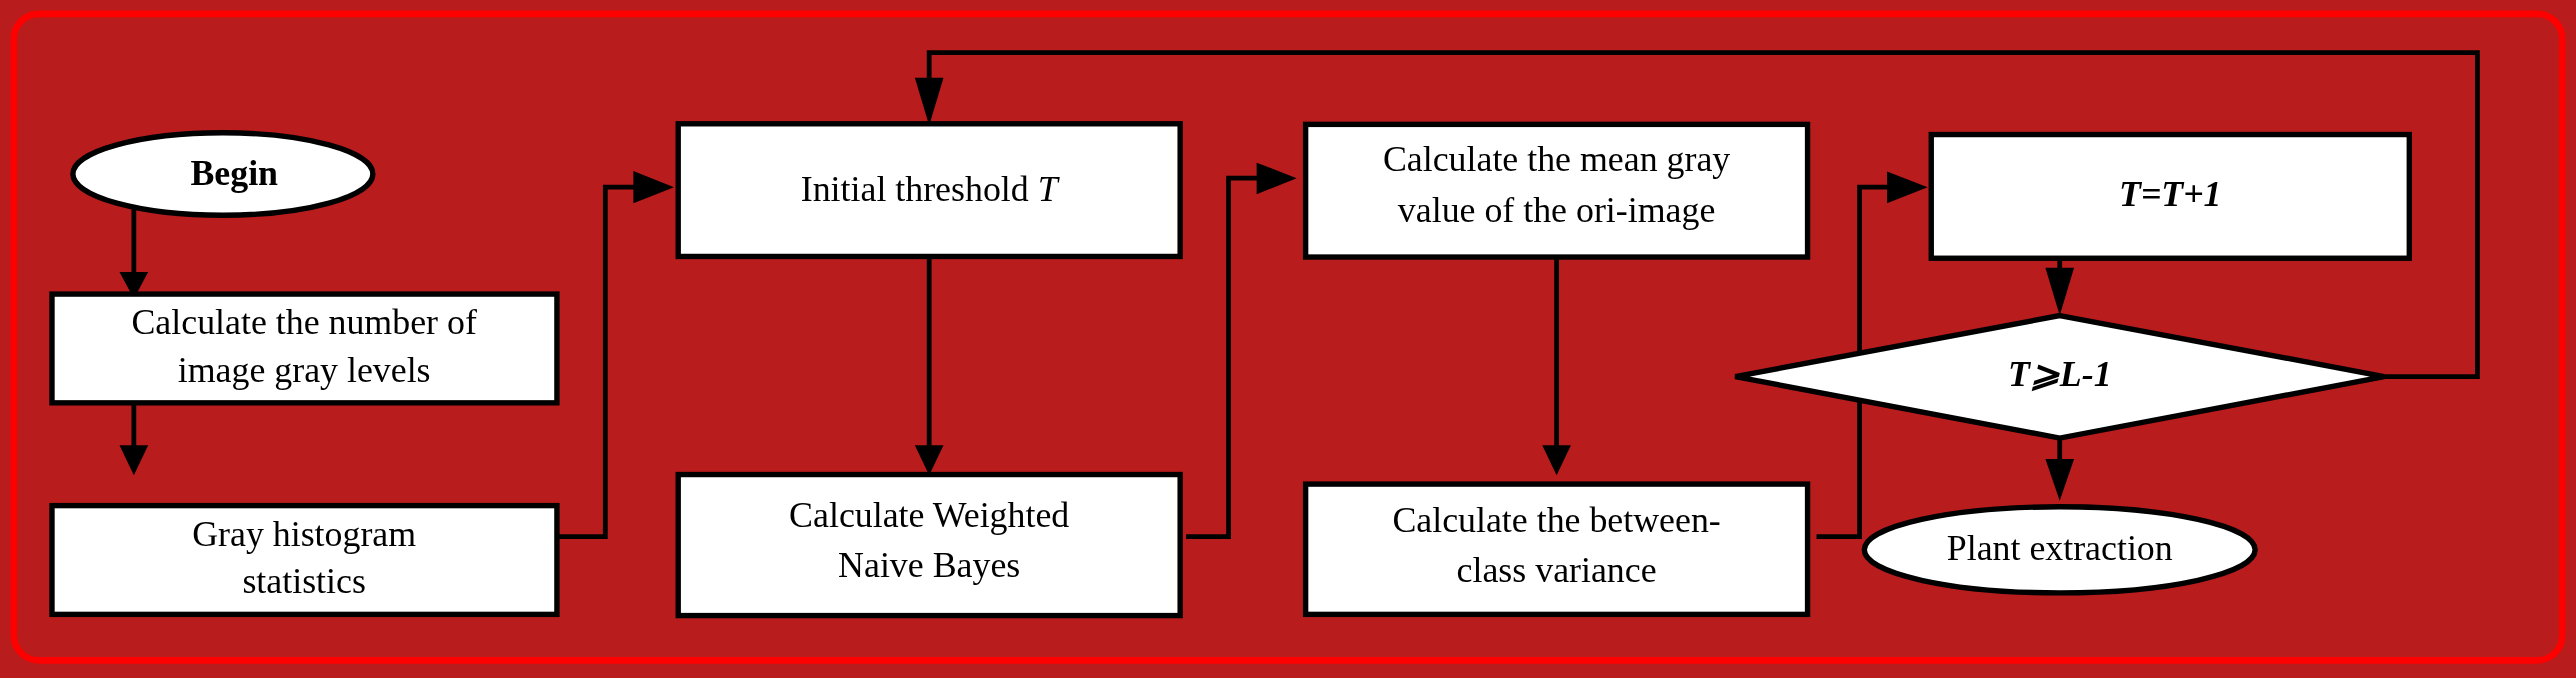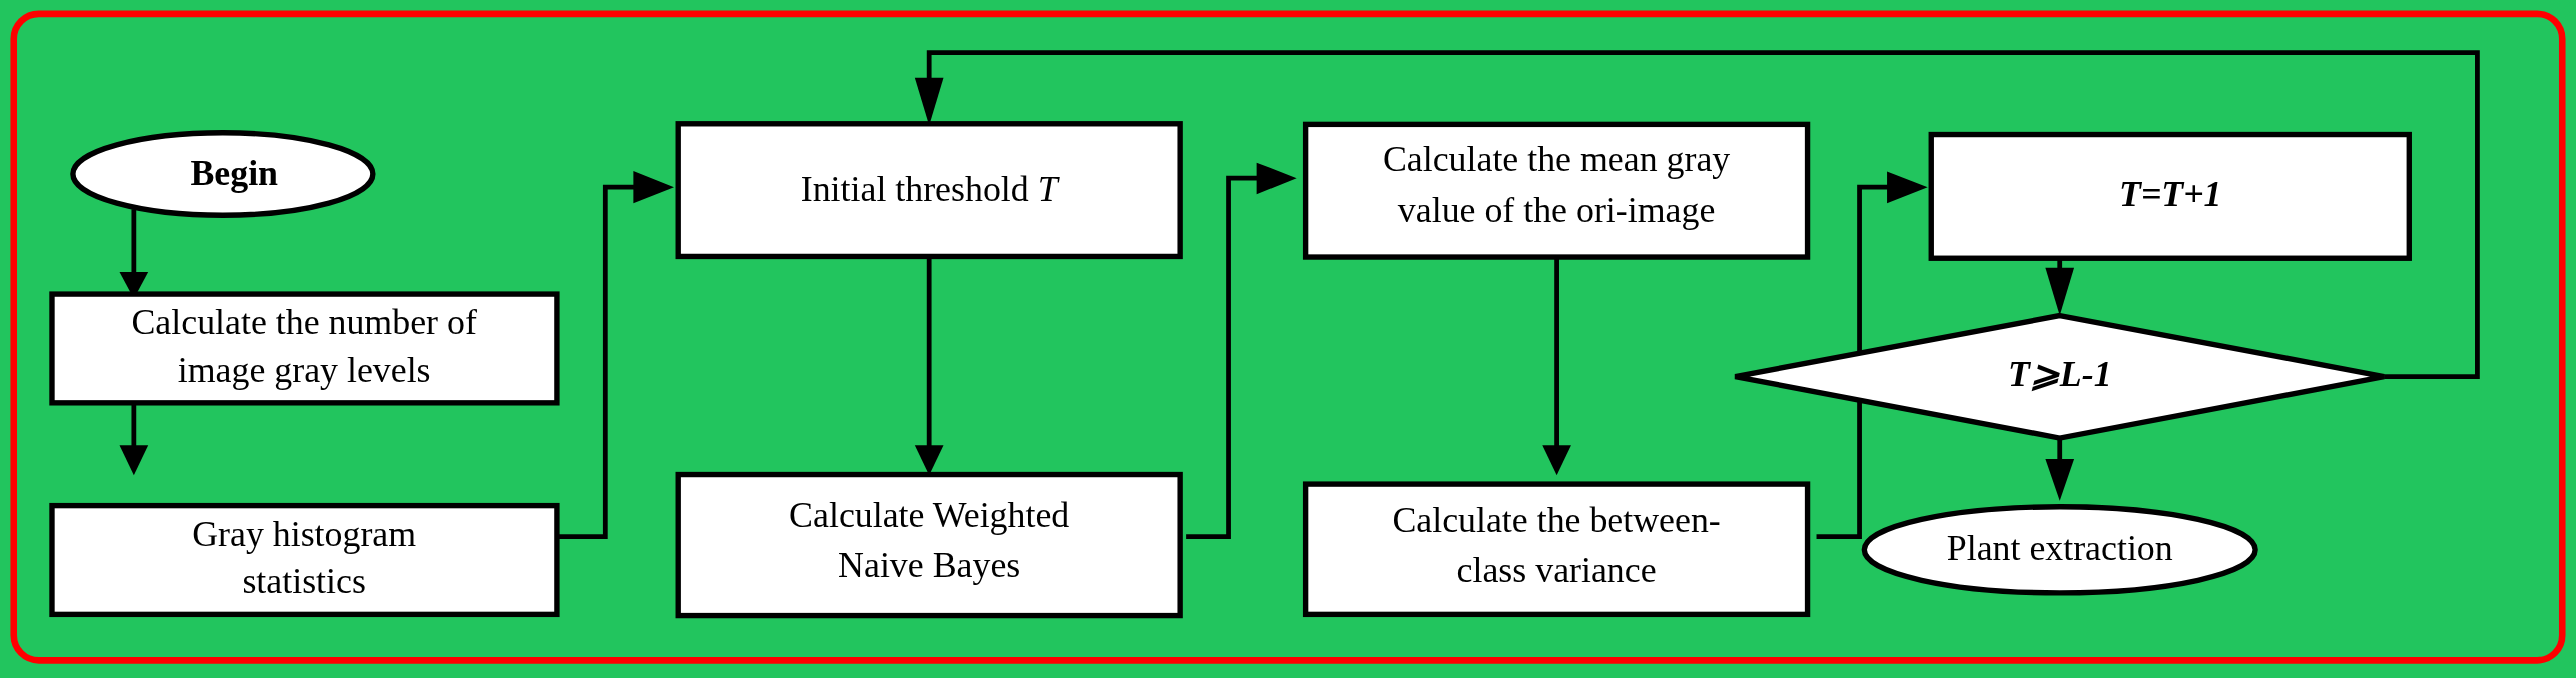--- a/index.html
+++ b/index.html
@@ -7,21 +7,21 @@
     padding: 0;
     background: #ffffff;
   }
   body {
     font-family: "Liberation Serif", "DejaVu Serif", serif;
   }
   #figure-root {
     position: relative;
     width: 2576px;
     height: 679px;
-    background: #22c55e;
+    background: #b91c1c;
     overflow: hidden;
   }
   svg#flow-svg {
     display: block;
     width: 2576px;
     height: 679px;
   }
   .node-shape {
     fill: #ffffff;
     stroke: #000000;

